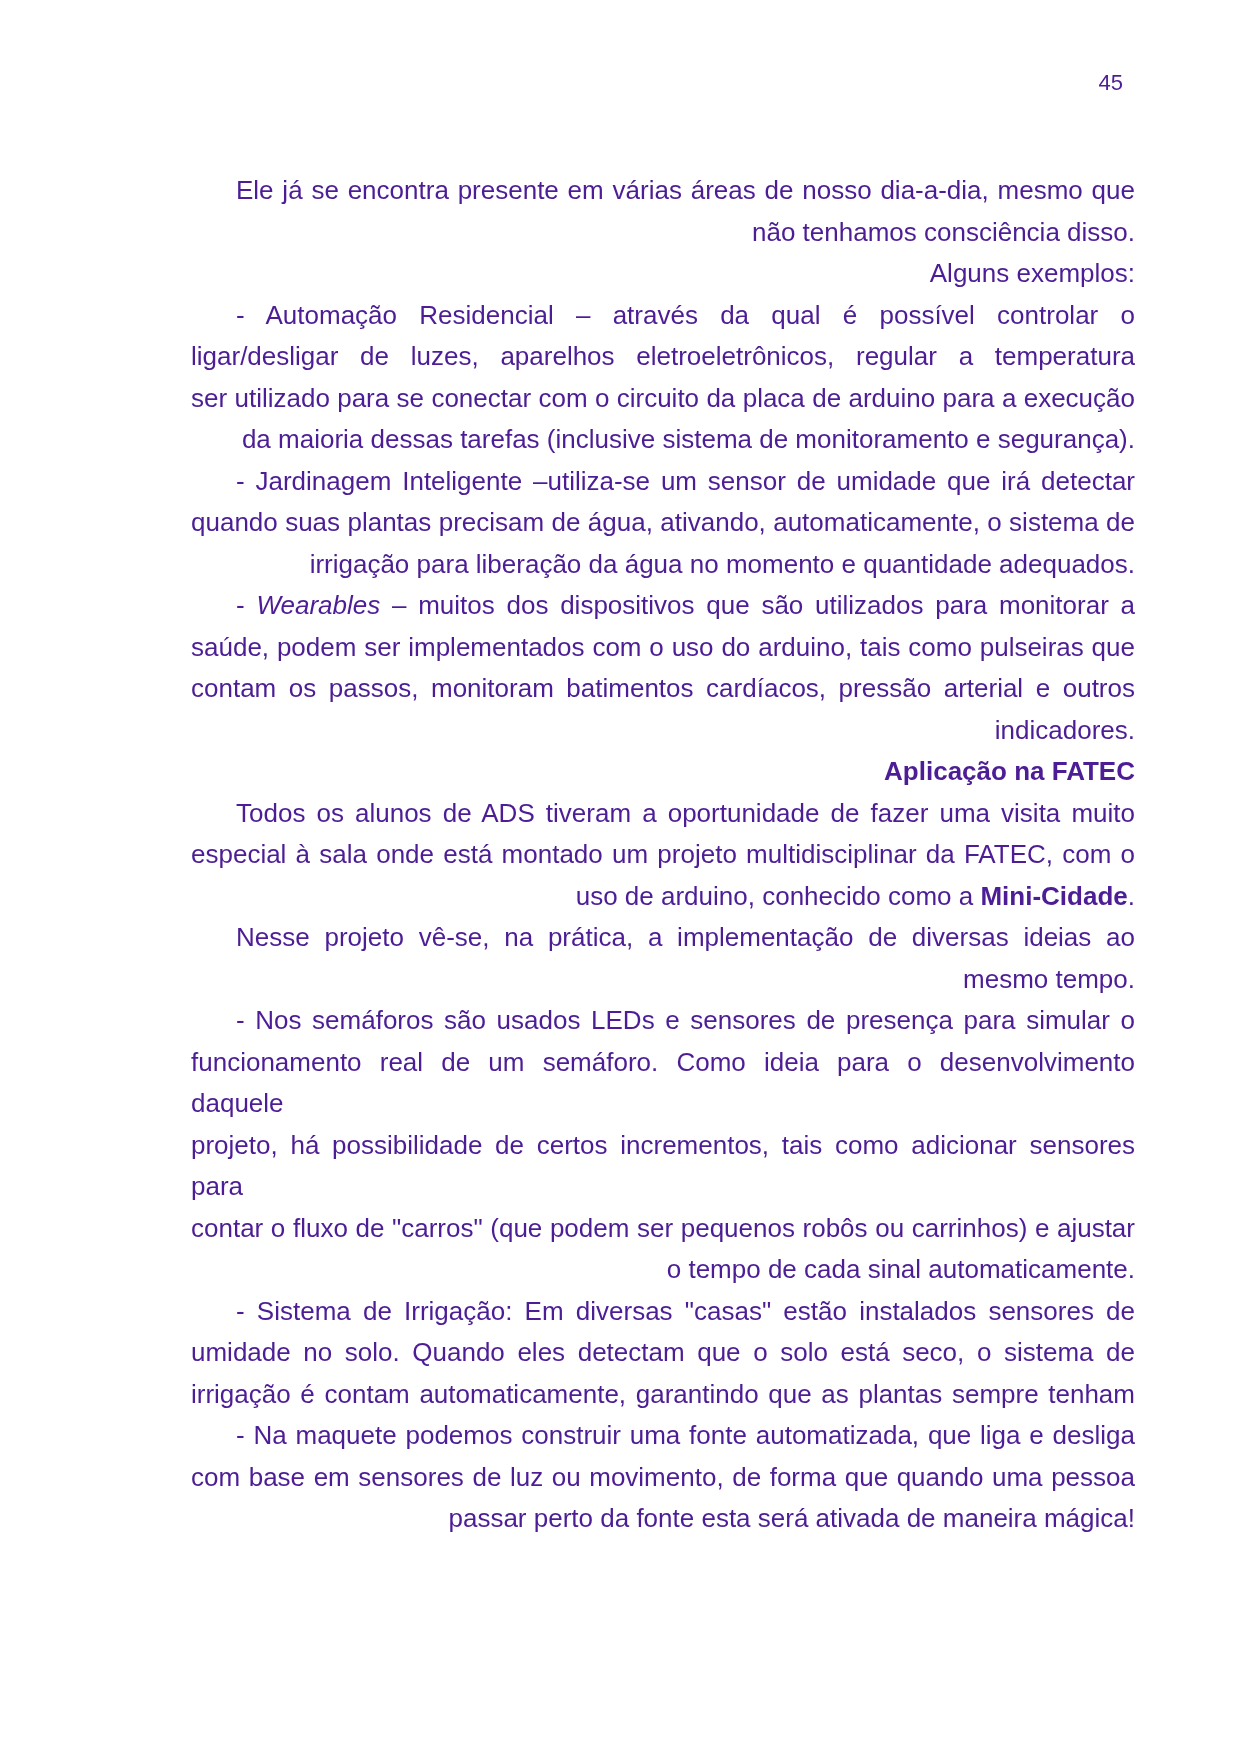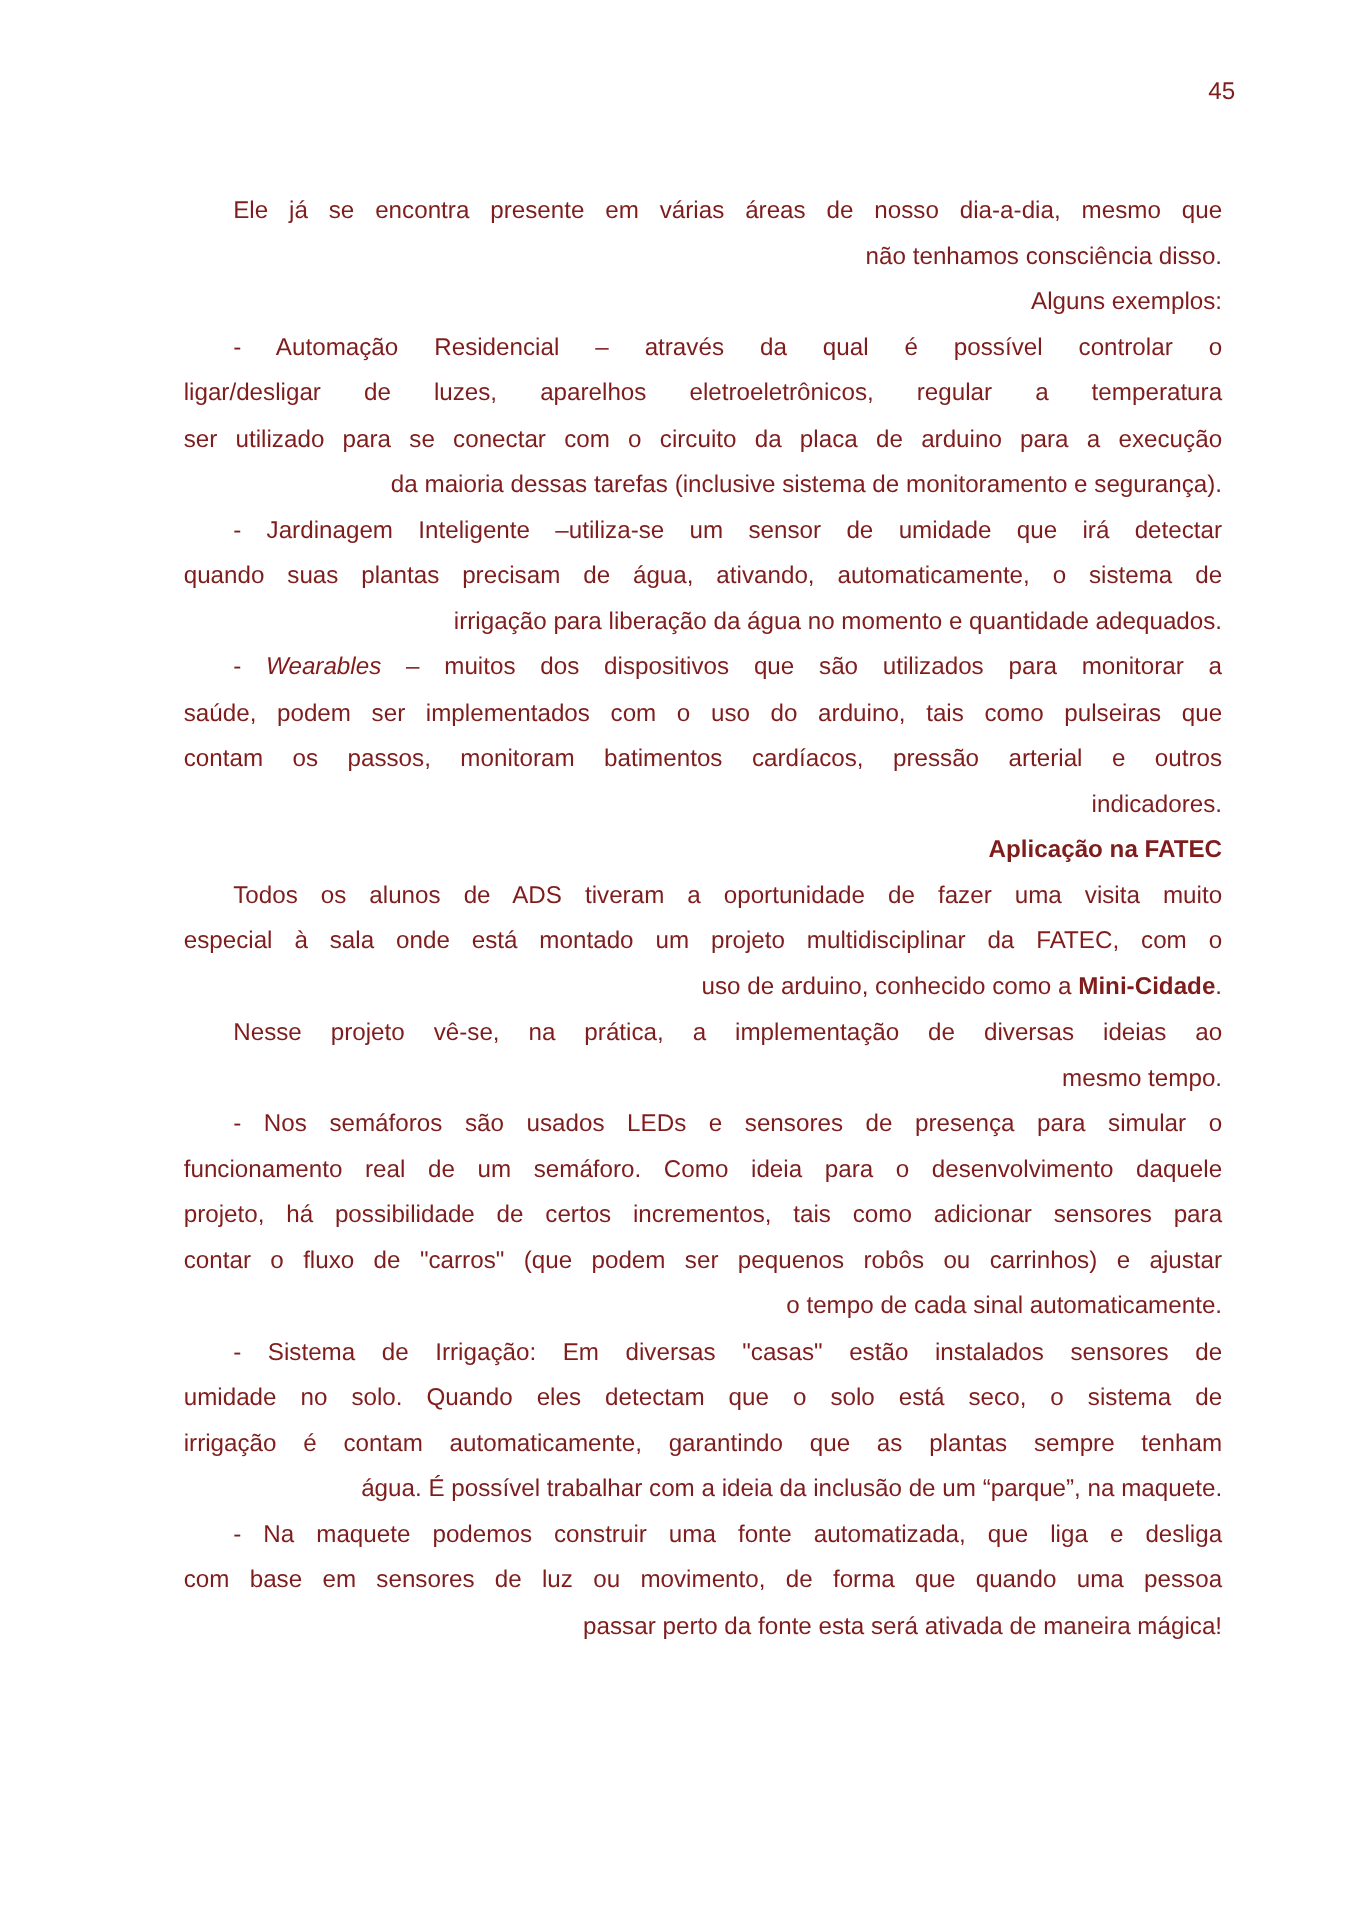--- a/index.html
+++ b/index.html
@@ -6,36 +6,36 @@
     margin: 0;
     padding: 0;
     background: #ffffff;
   }
   .page {
     position: relative;
     width: 1241px;
     height: 1755px;
     background: #ffffff;
     font-family: "Liberation Sans", sans-serif;
-    color: #7f1d1d;
+    color: #4c1d95;
     overflow: hidden;
   }
   .page-number {
     position: absolute;
     top: 70px;
     right: 118px;
     font-size: 22px;
     line-height: 26px;
   }
   .content {
     position: absolute;
     top: 170px;
-    left: 167px;
+    left: 191px;
     width: 944px;
-    font-size: 22px;
+    font-size: 26px;
     line-height: 41.5px;
   }
   .para { margin: 0; }
   .line {
     text-align: right;
     min-height: 41.5px;
   }
   .line.justify {
     text-align: justify;
     text-align-last: justify;
@@ -92,21 +92,20 @@
         <div class="line indent justify"><span class="seg normal">- Nos semáforos são usados LEDs e sensores de presença para simular o</span></div>
         <div class="line justify"><span class="seg normal">funcionamento real de um semáforo. Como ideia para o desenvolvimento daquele</span></div>
         <div class="line justify"><span class="seg normal">projeto, há possibilidade de certos incrementos, tais como adicionar sensores para</span></div>
         <div class="line justify"><span class="seg normal">contar o fluxo de "carros" (que podem ser pequenos robôs ou carrinhos) e ajustar</span></div>
         <div class="line"><span class="seg normal">o tempo de cada sinal automaticamente.</span></div>
       </div>
       <div class="para">
         <div class="line indent justify"><span class="seg normal">- Sistema de Irrigação: Em diversas "casas" estão instalados sensores de</span></div>
         <div class="line justify"><span class="seg normal">umidade no solo. Quando eles detectam que o solo está seco, o sistema de</span></div>
         <div class="line justify"><span class="seg normal">irrigação é contam automaticamente, garantindo que as plantas sempre tenham</span></div>
-        <div class="line"><span class="seg normal">água. É possível trabalhar com a ideia da inclusão de um “parque”, na maquete.</span></div>
       </div>
       <div class="para">
         <div class="line indent justify"><span class="seg normal">- Na maquete podemos construir uma fonte automatizada, que liga e desliga</span></div>
         <div class="line justify"><span class="seg normal">com base em sensores de luz ou movimento, de forma que quando uma pessoa</span></div>
         <div class="line"><span class="seg normal">passar perto da fonte esta será ativada de maneira mágica!</span></div>
       </div>
     </main>
 </div>
 
 </body></html>

